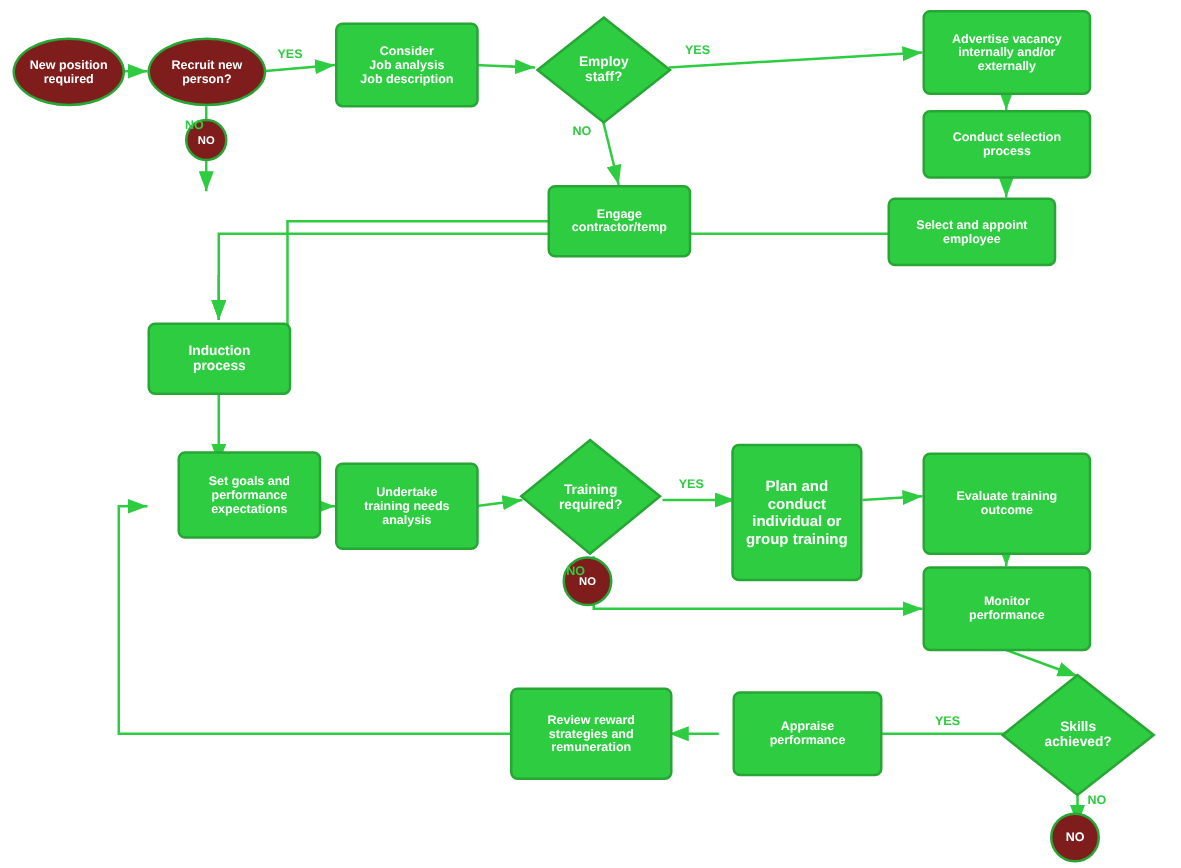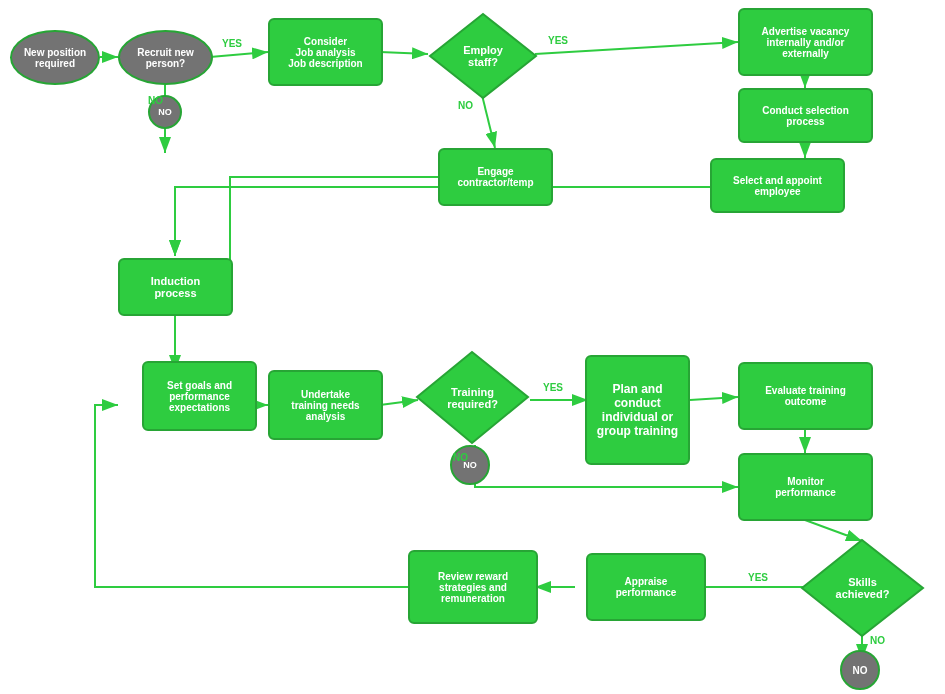--- a/index.html
+++ b/index.html
@@ -34,21 +34,21 @@
       font-size: 11px;
       font-weight: bold;
       color: #fff;
     }
     .rect {
       background: #2ecc40;
       border-radius: 6px;
       border: 2px solid #27a535;
     }
     .oval {
-      background: #737373;
+      background: #7f1d1d;
       border-radius: 50%;
       border: 2px solid #27a535;
     }
     .diamond {
       background: transparent;
       border: none;
     }
     .diamond-inner {
       width: 100%;
       height: 100%;
@@ -205,21 +205,21 @@
         <polygon points="57,2 113,47 57,93 2,47" fill="#2ecc40" stroke="#27a535" stroke-width="2"></polygon>
       </svg>
       <div class="label">Training<br>required?</div>
     </div>
   </div>
 
   <div class="node rect" style="left:585px;top:355px;width:105px;height:110px;font-size:12px;">
     <span>Plan and<br>conduct<br>individual or<br>group training</span>
   </div>
 
-  <div class="node rect" style="left:738px;top:362px;width:135px;height:68px;font-size:10px;">
+  <div class="node rect" style="left:738px;top:362px;width:135px;height:82px;font-size:10px;">
     <span>Evaluate training<br>outcome</span>
   </div>
 
   <div class="node rect" style="left:738px;top:453px;width:135px;height:68px;font-size:10px;">
     <span>Monitor<br>performance</span>
   </div>
 
   <div class="node diamond" style="left:800px;top:538px;width:125px;height:100px;">
     <div class="diamond-inner">
       <svg viewBox="0 0 125 100" xmlns="http://www.w3.org/2000/svg">

